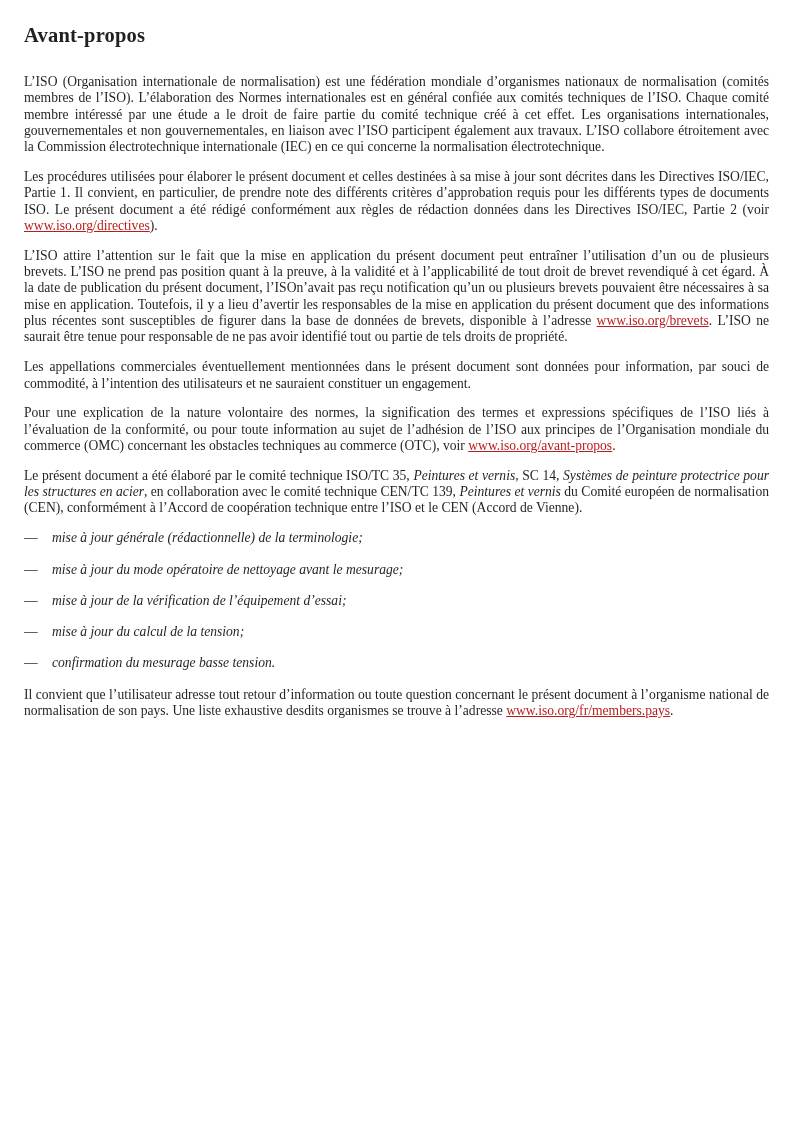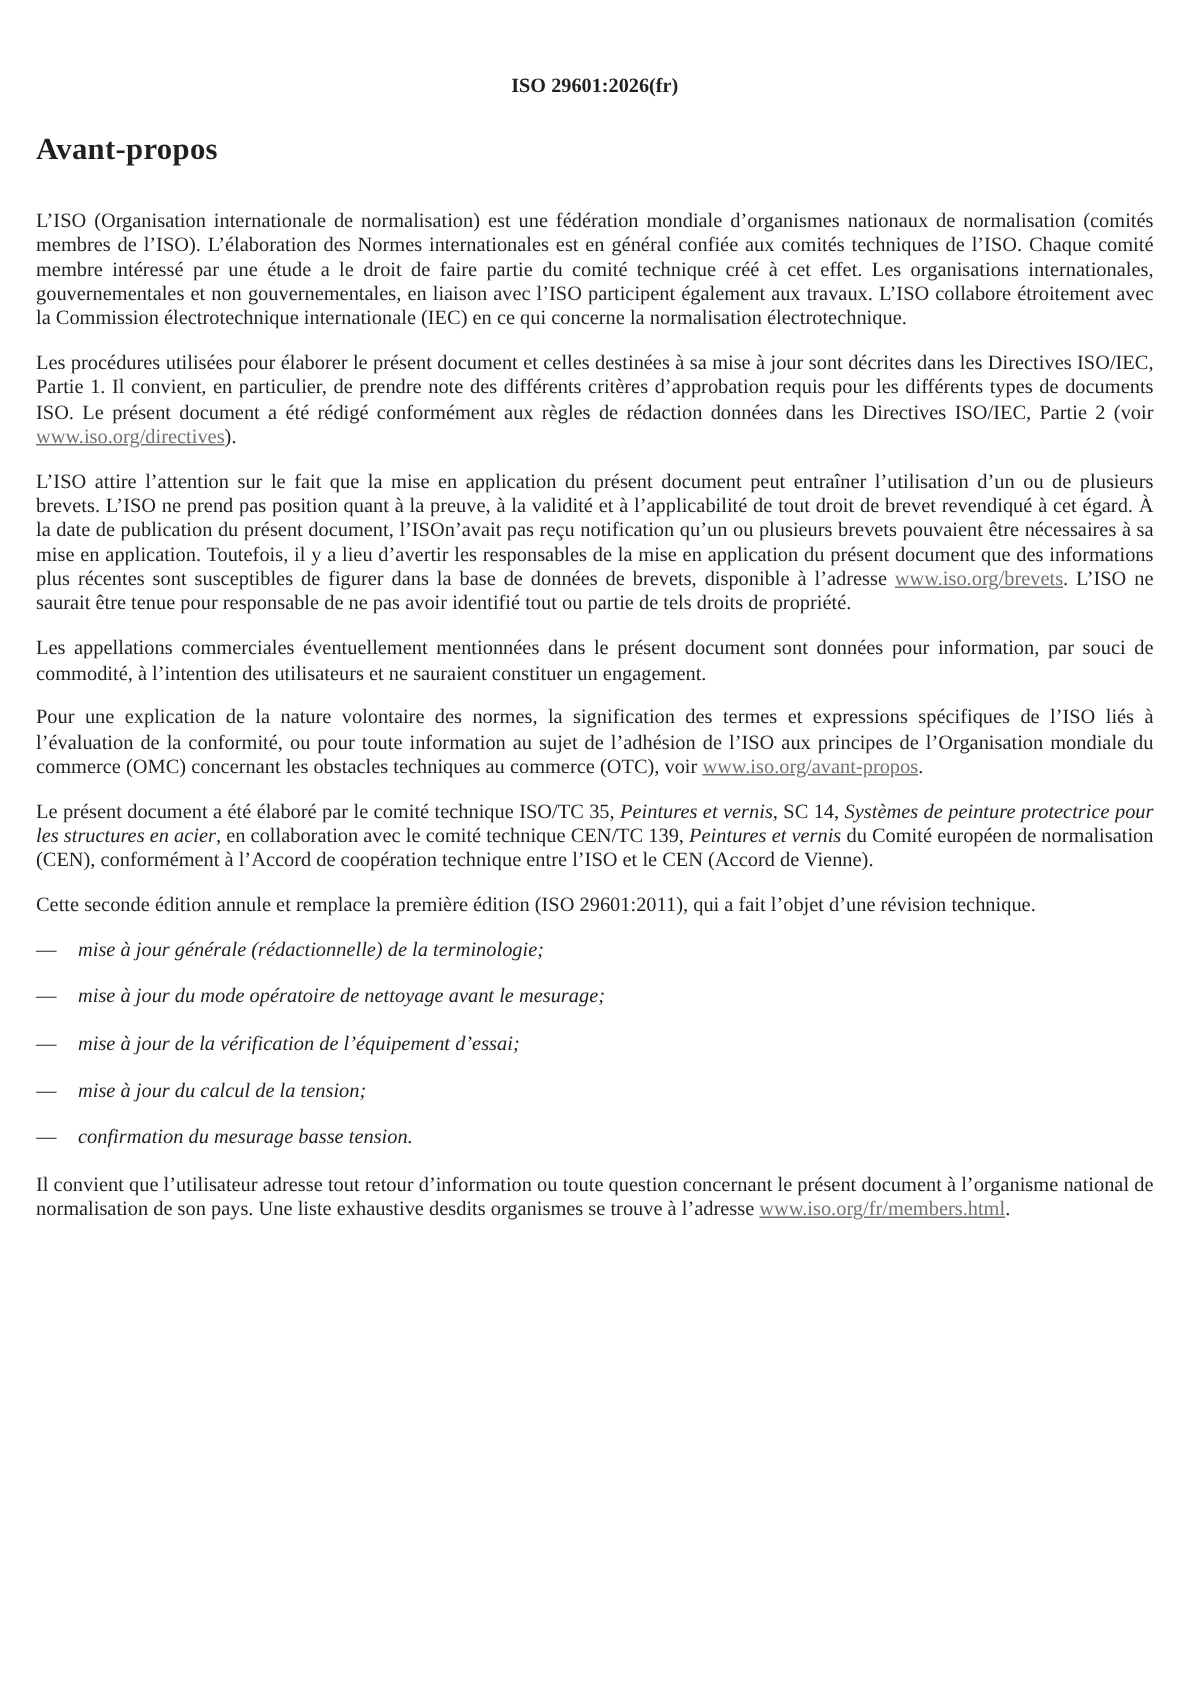--- a/index.html
+++ b/index.html
@@ -31,21 +31,21 @@
     letter-spacing: 0.2px;
   }
   .para {
     font-size: 13.6px;
     line-height: 1.2;
     text-align: justify;
     margin-bottom: 13.5px;
   }
   .para .it { font-style: italic; }
   a.link {
-    color: #737373;
+    color: #b91c1c;
     text-decoration: underline;
     cursor: pointer;
   }
   .bullet-list { margin-top: 4px; margin-bottom: 2px; }
   .bullet {
     display: flex;
     font-size: 13.6px;
     line-height: 1.2;
     margin-bottom: 15px;
   }
@@ -65,41 +65,37 @@
     text-align: center;
     font-size: 12.3px;
     line-height: 1.45;
   }
 </style>
 </head>
 <body>
 
 <div class="page">
 
-  <div class="header">
-    <span>ISO 29601:2026(fr)</span>
-  </div>
 
   <div class="content">
 
     <h1 class="title">Avant-propos</h1>
 
     <p class="para"><span>L’ISO (Organisation internationale de normalisation) est une fédération mondiale d’organismes nationaux de normalisation (comités membres de l’ISO). L’élaboration des Normes internationales est en général confiée aux comités techniques de l’ISO. Chaque comité membre intéressé par une étude a le droit de faire partie du comité technique créé à cet effet. Les organisations internationales, gouvernementales et non gouvernementales, en liaison avec l’ISO participent également aux travaux. L’ISO collabore étroitement avec la Commission électrotechnique internationale (IEC) en ce qui concerne la normalisation électrotechnique.</span></p>
 
     <p class="para"><span>Les procédures utilisées pour élaborer le présent document et celles destinées à sa mise à jour sont décrites dans les Directives ISO/IEC, Partie 1. Il convient, en particulier, de prendre note des différents critères d’approbation requis pour les différents types de documents ISO. Le présent document a été rédigé conformément aux règles de rédaction données dans les Directives ISO/IEC, Partie 2 (voir </span><a class="link">www.iso.org/directives</a><span>).</span></p>
 
     <p class="para"><span>L’ISO attire l’attention sur le fait que la mise en application du présent document peut entraîner l’utilisation d’un ou de plusieurs brevets. L’ISO ne prend pas position quant à la preuve, à la validité et à l’applicabilité de tout droit de brevet revendiqué à cet égard. À la date de publication du présent document, l’ISOn’avait pas reçu notification qu’un ou plusieurs brevets pouvaient être nécessaires à sa mise en application. Toutefois, il y a lieu d’avertir les responsables de la mise en application du présent document que des informations plus récentes sont susceptibles de figurer dans la base de données de brevets, disponible à l’adresse </span><a class="link">www.iso.org/brevets</a><span>. L’ISO ne saurait être tenue pour responsable de ne pas avoir identifié tout ou partie de tels droits de propriété.</span></p>
 
     <p class="para"><span>Les appellations commerciales éventuellement mentionnées dans le présent document sont données pour information, par souci de commodité, à l’intention des utilisateurs et ne sauraient constituer un engagement.</span></p>
 
     <p class="para"><span>Pour une explication de la nature volontaire des normes, la signification des termes et expressions spécifiques de l’ISO liés à l’évaluation de la conformité, ou pour toute information au sujet de l’adhésion de l’ISO aux principes de l’Organisation mondiale du commerce (OMC) concernant les obstacles techniques au commerce (OTC), voir </span><a class="link">www.iso.org/avant-propos</a><span>.</span></p>
 
     <p class="para"><span>Le présent document a été élaboré par le comité technique ISO/TC 35, </span><span class="it">Peintures et vernis,</span><span> SC 14, </span><span class="it">Systèmes de peinture protectrice pour les structures en acier</span><span>, en collaboration avec le comité technique CEN/TC 139, </span><span class="it">Peintures et vernis</span><span> du Comité européen de normalisation (CEN), conformément à l’Accord de coopération technique entre l’ISO et le CEN (Accord de Vienne).</span></p>
 
-    <p class="para"><span>Cette seconde édition annule et remplace la première édition (ISO 29601:2011), qui a fait l’objet d’une révision technique.</span></p>
 
 
     <div class="bullet-list">
       <div class="bullet">
         <span class="dash">—</span>
         <span class="btext">mise à jour générale (rédactionnelle) de la terminologie;</span>
       </div>
       <div class="bullet">
         <span class="dash">—</span>
         <span class="btext">mise à jour du mode opératoire de nettoyage avant le mesurage;</span>
@@ -111,20 +107,20 @@
       <div class="bullet">
         <span class="dash">—</span>
         <span class="btext">mise à jour du calcul de la tension;</span>
       </div>
       <div class="bullet">
         <span class="dash">—</span>
         <span class="btext">confirmation du mesurage basse tension.</span>
       </div>
     </div>
 
-    <p class="para"><span>Il convient que l’utilisateur adresse tout retour d’information ou toute question concernant le présent document à l’organisme national de normalisation de son pays. Une liste exhaustive desdits organismes se trouve à l’adresse </span><a class="link">www.iso.org/fr/members.html</a><span>.</span></p>
+    <p class="para"><span>Il convient que l’utilisateur adresse tout retour d’information ou toute question concernant le présent document à l’organisme national de normalisation de son pays. Une liste exhaustive desdits organismes se trouve à l’adresse </span><a class="link">www.iso.org/fr/members.pays</a><span>.</span></p>
 
   </div>
 
   <div class="footer">
   </div>
 
 </div>
 
 </body></html>

